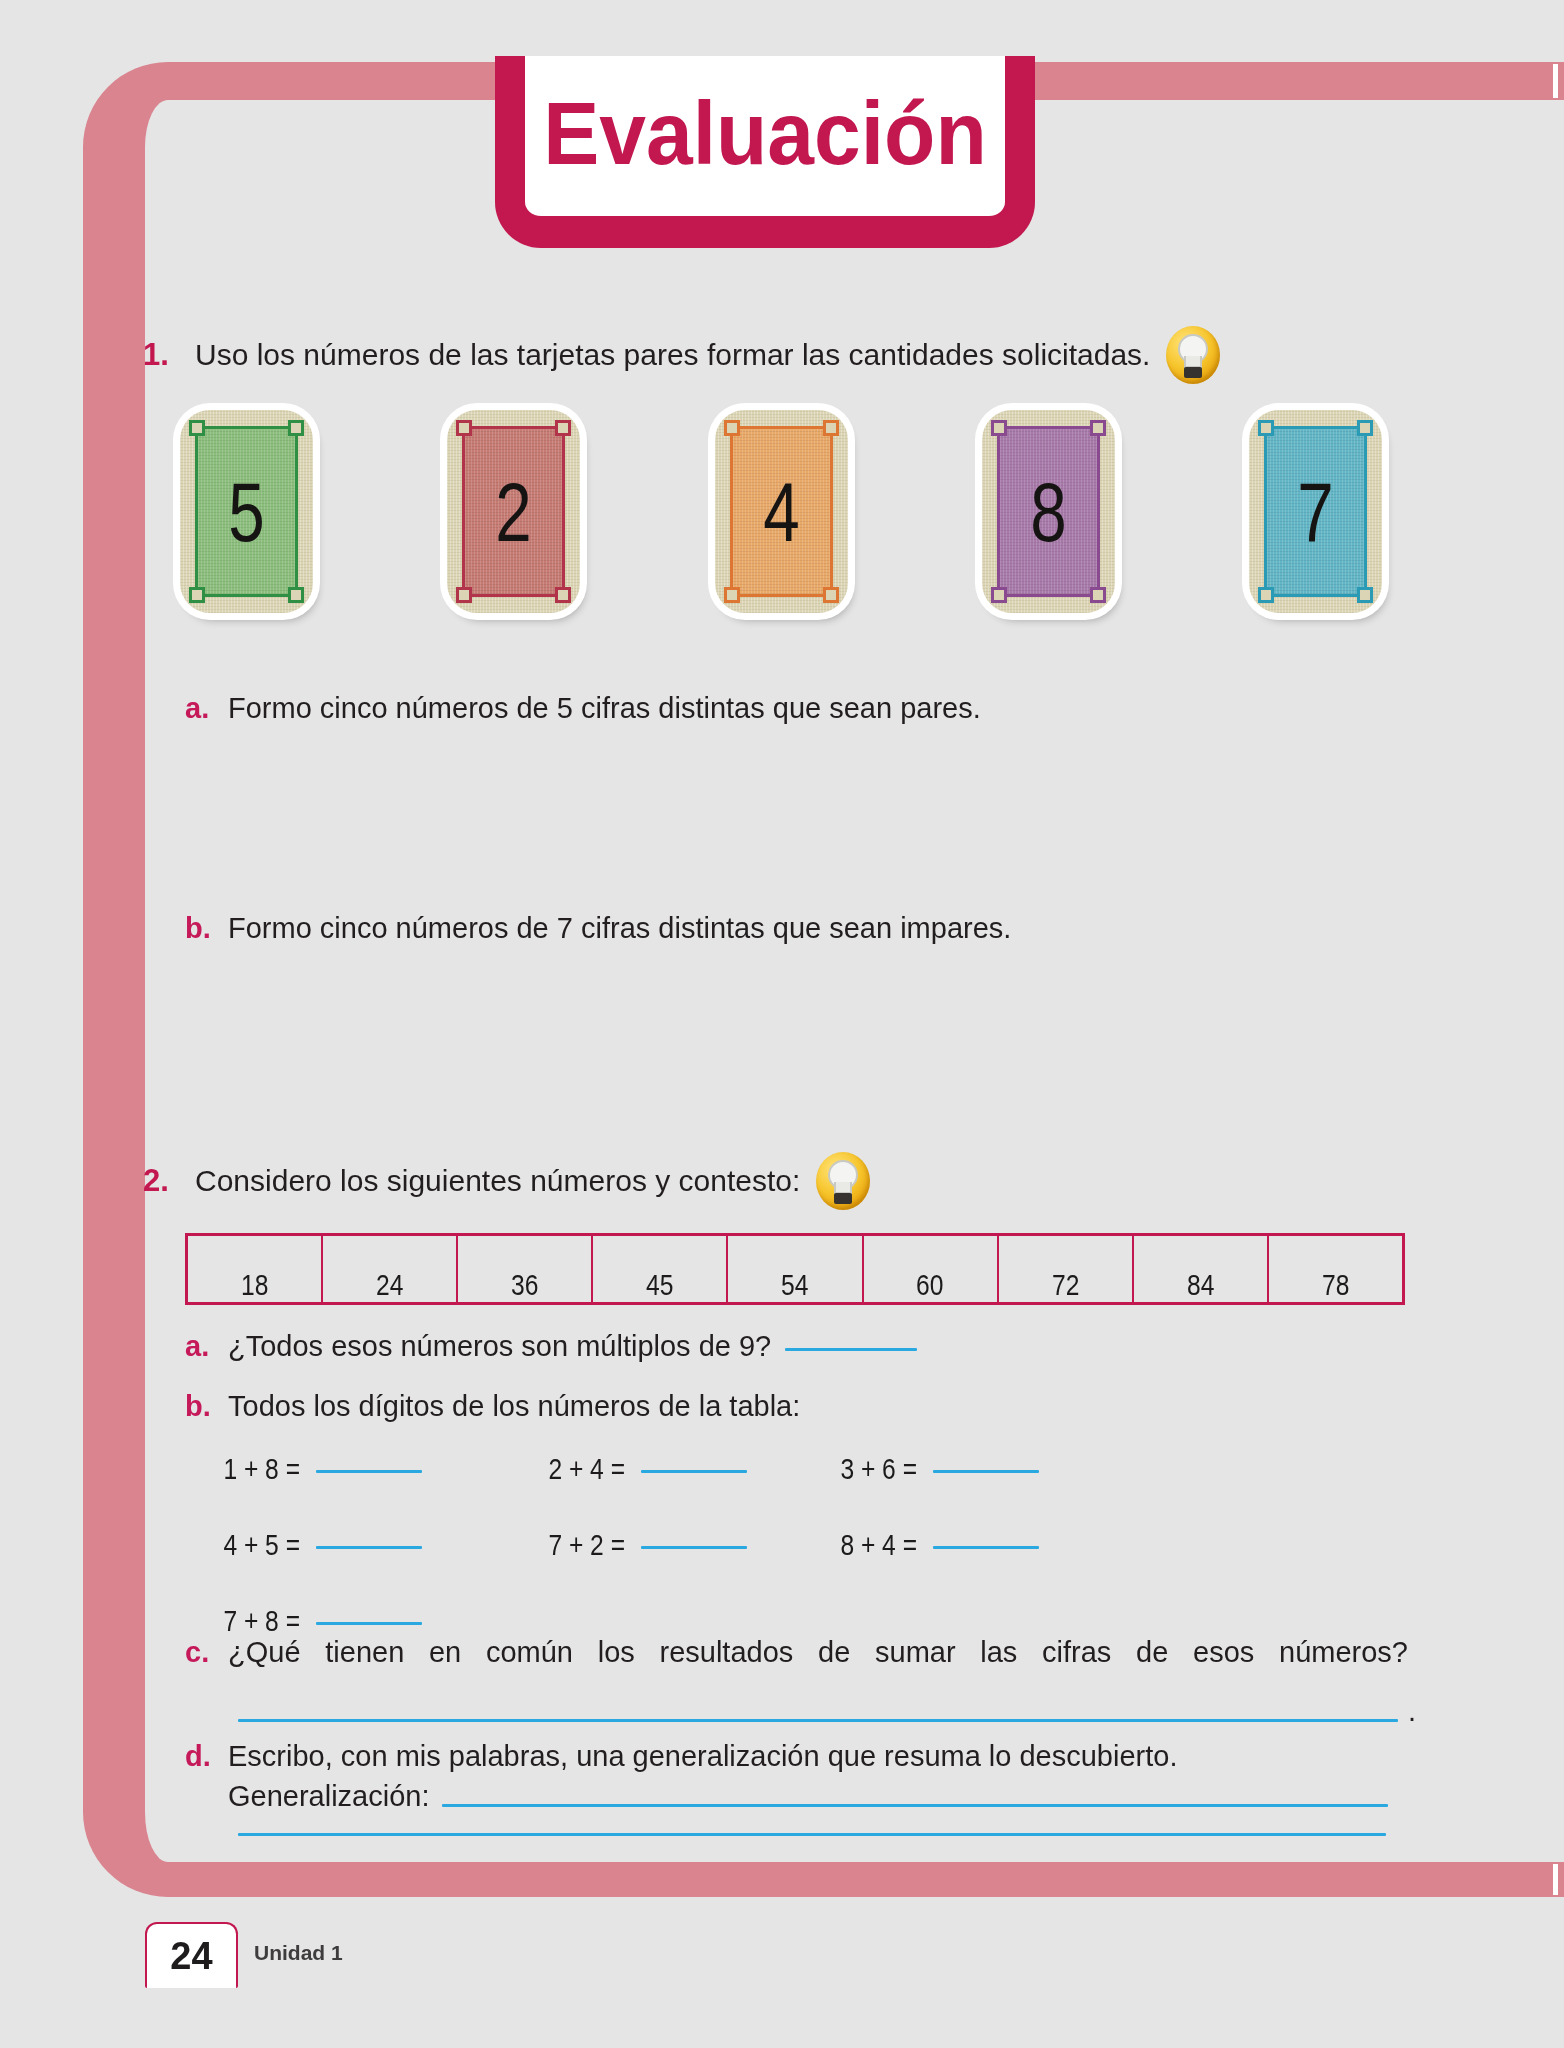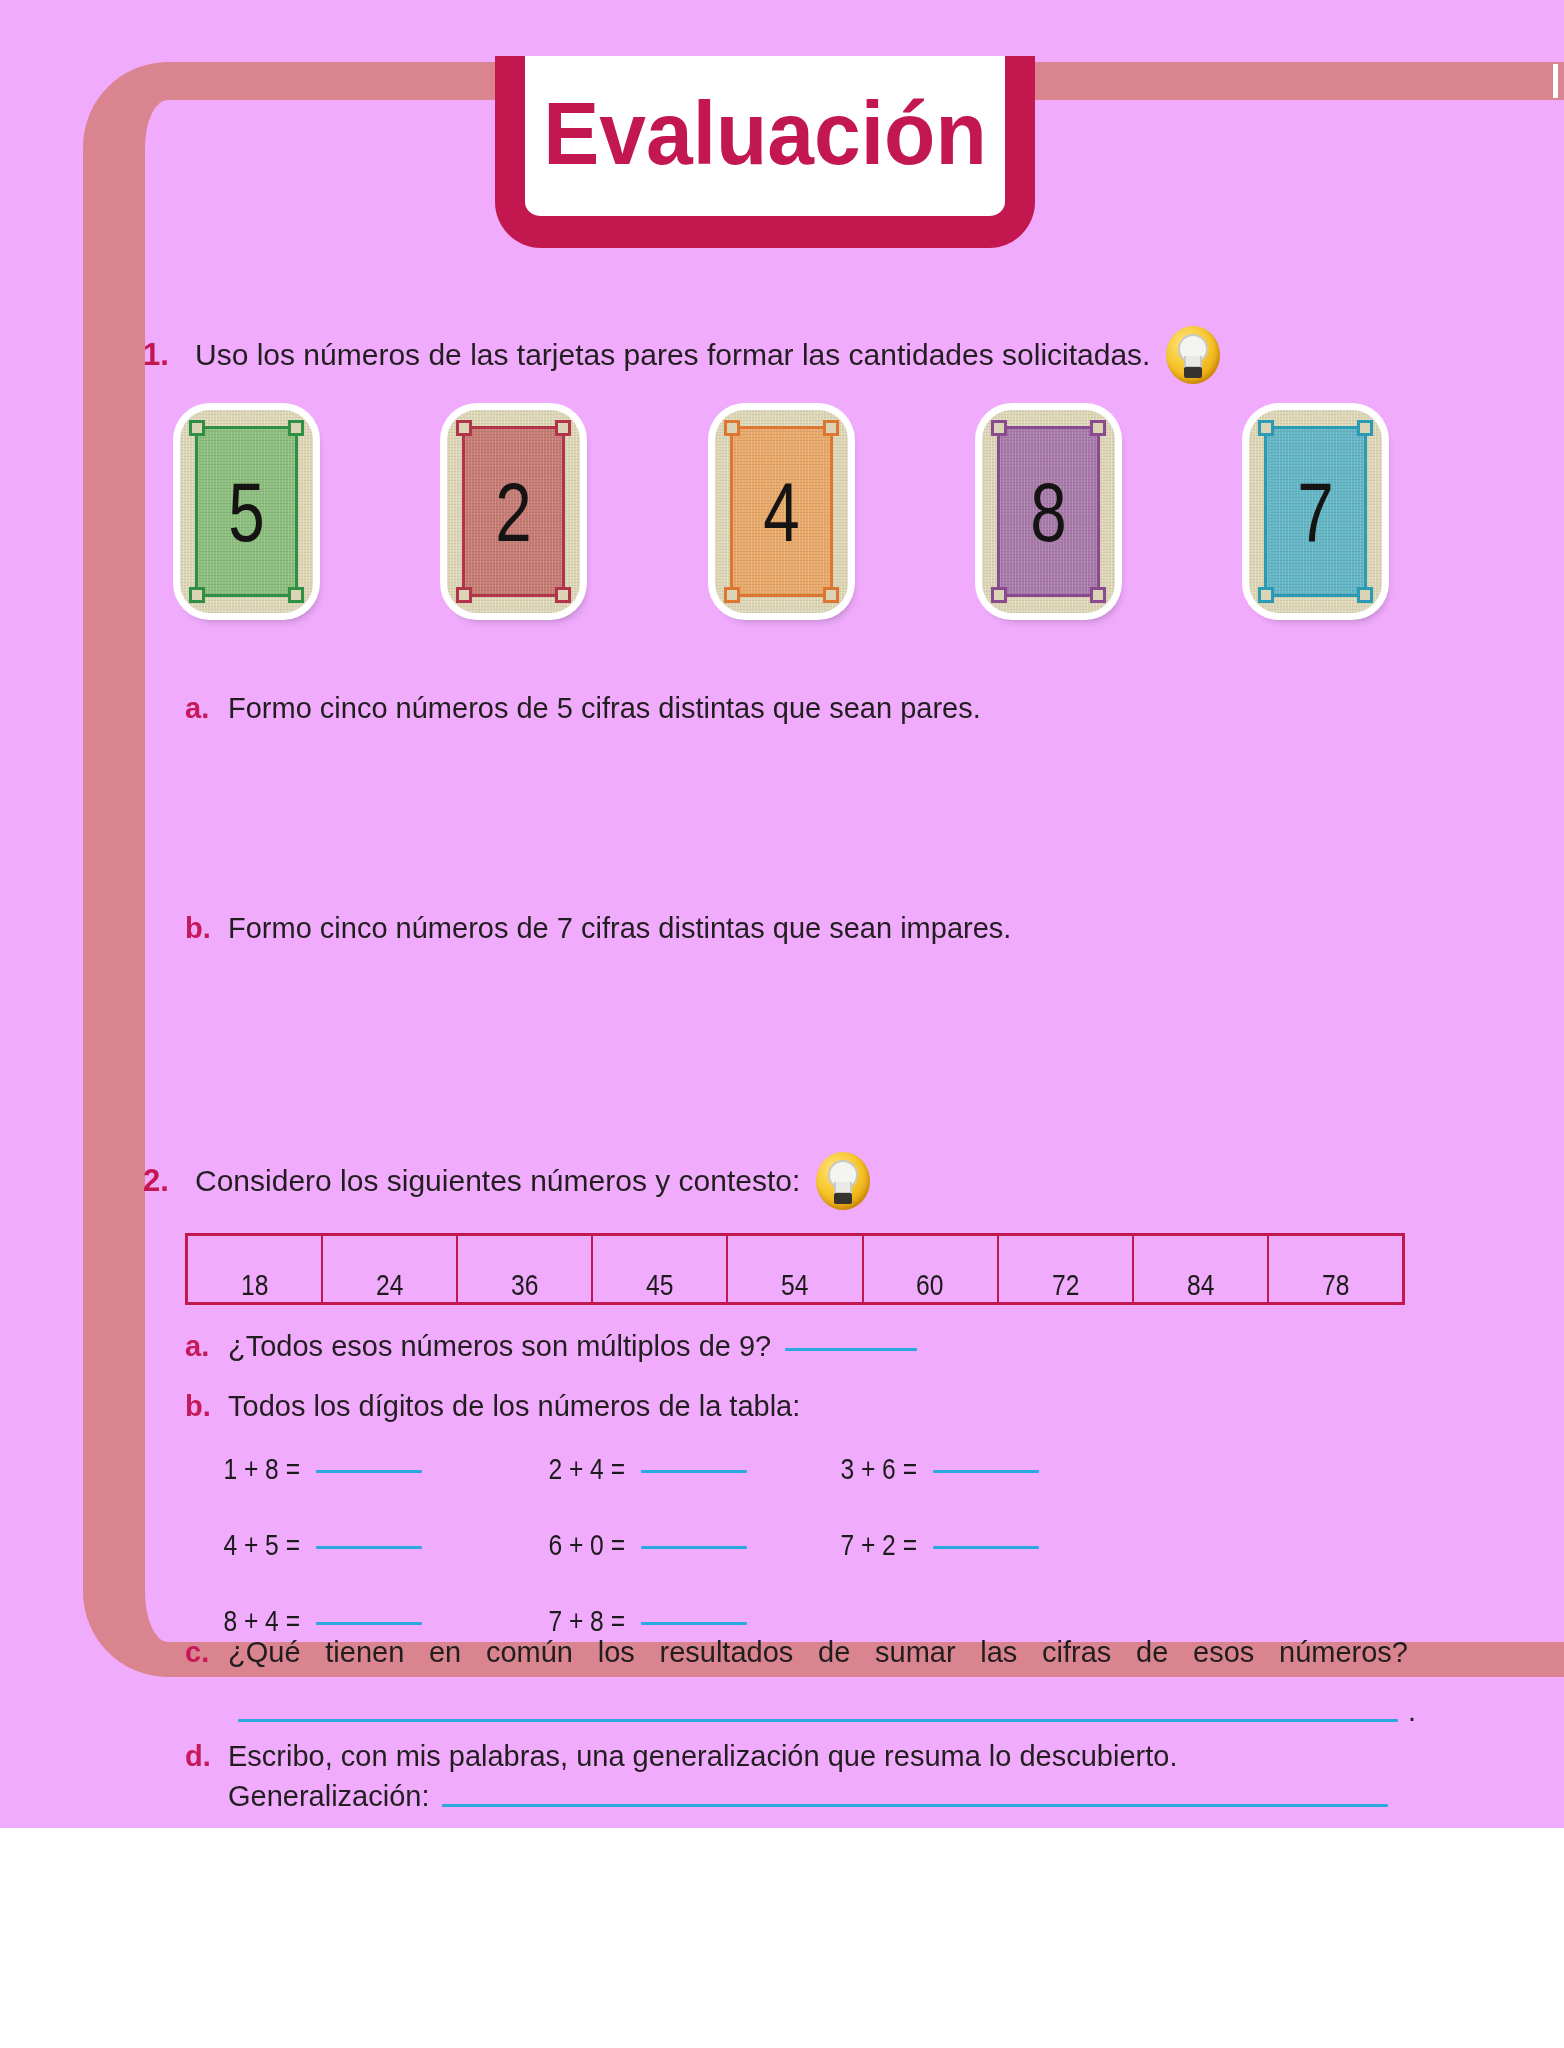--- a/index.html
+++ b/index.html
@@ -1,17 +1,17 @@
 <!DOCTYPE html>
 <html><head>
 <meta charset="utf-8">
 <style>
   html,body{margin:0;padding:0;background:#fff;}
   .page{
-    position:relative;width:1564px;height:1828px;background:#f0abfc;
+    position:relative;width:1564px;height:2048px;background:#e5e5e5;
     font-family:"Liberation Sans","DejaVu Sans",sans-serif;color:#221e1f;overflow:hidden;text-decoration:underline;
   }
   
   .frame{
     position:absolute;left:83px;top:62px;right:0;bottom:151px;
     border-left:62px solid #d9848f;border-top:38px solid #d9848f;border-bottom:35px solid #d9848f;
     border-radius:85px 0 0 85px;pointer-events:none;
   }
   .frame-notch{position:absolute;width:5px;background:#fff;right:6px;}
   .notch-top{top:64px;height:34px;}
@@ -262,24 +262,20 @@
       </div>
     <div class="sum-cell">
         <span class="condensed">3 + 6 =</span>
         <span class="aline"></span>
       </div>
     <div class="sum-cell">
         <span class="condensed">4 + 5 =</span>
         <span class="aline"></span>
       </div>
     <div class="sum-cell">
-        <span class="condensed">6 + 0 =</span>
-        <span class="aline"></span>
-      </div>
-    <div class="sum-cell">
         <span class="condensed">7 + 2 =</span>
         <span class="aline"></span>
       </div>
     <div class="sum-cell">
         <span class="condensed">8 + 4 =</span>
         <span class="aline"></span>
       </div>
     <div class="sum-cell">
         <span class="condensed">7 + 8 =</span>
         <span class="aline"></span>

